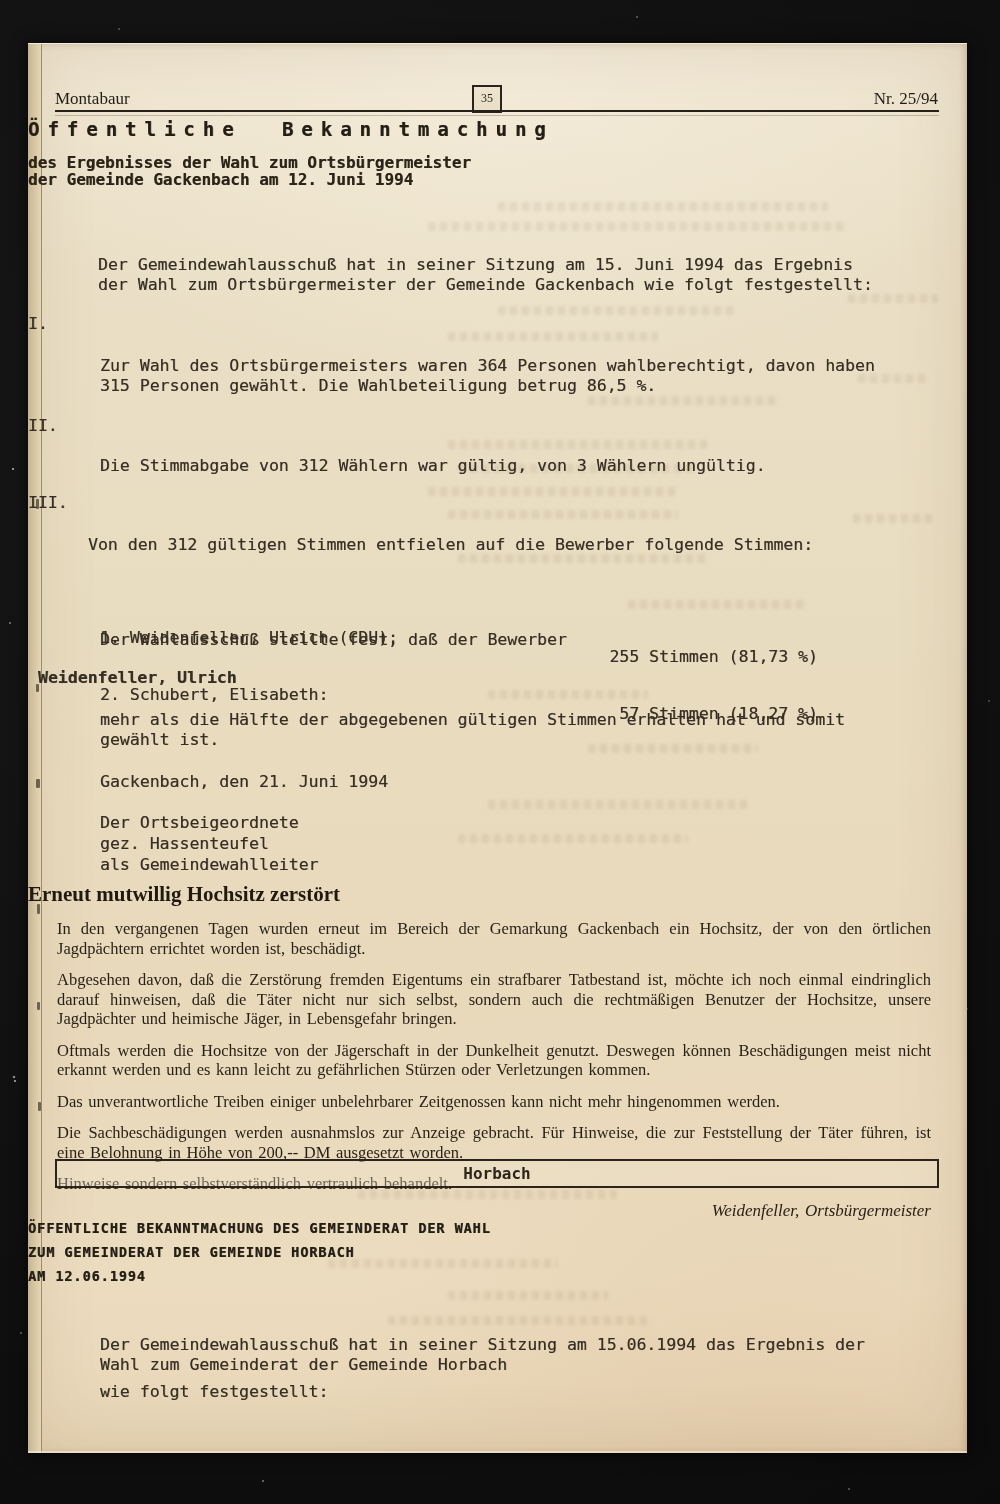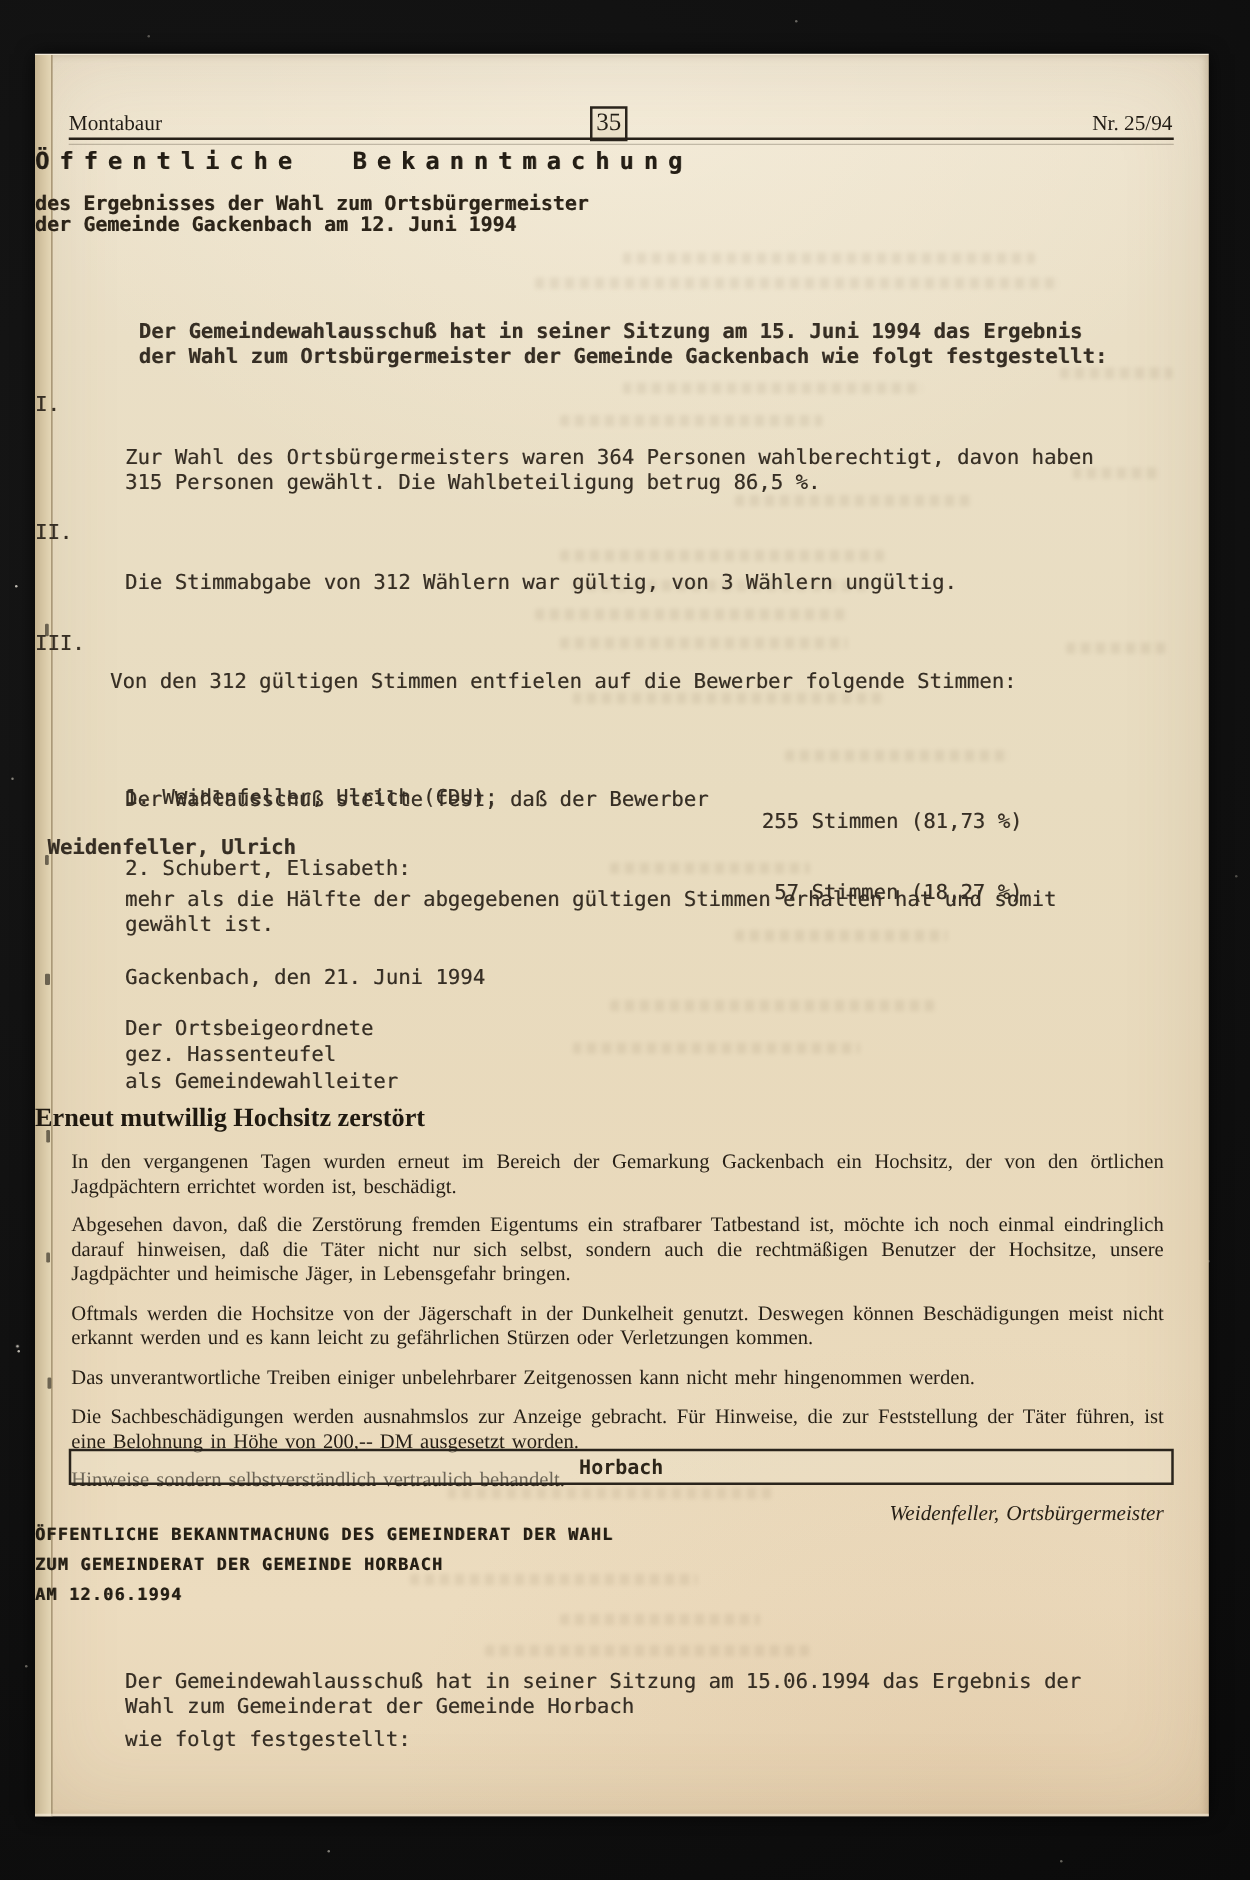--- a/index.html
+++ b/index.html
@@ -39,21 +39,21 @@
   .edge-mark{position:absolute;background:rgba(32,26,19,.6);border-radius:1px;}
   .abs{position:absolute;}
   .mono{font-family:"DejaVu Sans Mono",monospace;font-size:16.5px;line-height:20px;color:#362e24;
     text-shadow:.4px 0 0 rgba(54,46,36,.5);white-space:pre;}
   .mono-b{font-weight:bold;padding-left:10px;}
   .center{left:0;width:100%;text-align:left;}
   .serifhead{font-family:"Liberation Serif",serif;font-size:17px;color:#211c15;}
   .rule{background:#262018;height:2px;}
   .rule-faint{background:rgba(70,58,42,.28);height:1px;}
   .box35{border:2px solid #2a241c;background:linear-gradient(180deg,#eee4cf,#e9dec6);
-    text-align:center;font-family:"Liberation Serif",serif;font-size:20px;color:#241f17;line-height:23px;}
+    text-align:center;font-family:"Liberation Serif",serif;font-size:12px;color:#241f17;line-height:23px;}
   .main-title{font-family:"DejaVu Sans Mono",monospace;font-weight:bold;font-size:19px;color:#241e15;
     letter-spacing:.42em;word-spacing:1.1em;text-shadow:.5px 0 0 rgba(36,30,21,.6);}
   .subtitle{font-family:"DejaVu Sans Mono",monospace;font-weight:bold;font-size:16px;line-height:17px;color:#2c2419;
     text-shadow:.4px 0 0 rgba(44,36,25,.55);}
   .serifpars{font-family:"Liberation Serif",serif;font-size:16.5px;line-height:19.5px;color:#261f16;
     text-align:justify;word-spacing:1.5px;}
   .serifpars p{margin:12px 0 7px 0;}
   .hoch-title{font-family:"Liberation Serif",serif;font-weight:bold;font-size:21px;color:#1f1910;}
   .sig-italic{font-style:italic;text-align:right;font-size:17px;margin-top:1px;}
   .horbach-box{border:2px solid #2a241c;text-align:center;
@@ -109,31 +109,31 @@
     <span>35</span>
   </div>
   <div class="abs serifhead" style="right:29px;top:45px;">Nr. 25/94</div>
   <div class="abs rule" style="left:27px;top:66px;width:884px;"></div>
   <div class="abs rule-faint" style="left:27px;top:71px;width:884px;"></div>
 
   <div class="abs center main-title" style="top:74px;">Öffentliche Bekanntmachung</div>
   <div class="abs center subtitle" style="top:110px;">des Ergebnisses der Wahl zum Ortsbürgermeister</div>
   <div class="abs center subtitle" style="top:127px;">der Gemeinde Gackenbach am 12. Juni 1994</div>
 
-  <div class="abs mono" style="left:83px;top:211px;font-weight:bold;"><div>Der Gemeindewahlausschuß hat in seiner Sitzung am 15. Juni 1994 das Ergebnis</div><div>der Wahl zum Ortsbürgermeister der Gemeinde Gackenbach wie folgt festgestellt:</div></div>
+  <div class="abs mono" style="left:70px;top:211px;"><div>Der Gemeindewahlausschuß hat in seiner Sitzung am 15. Juni 1994 das Ergebnis</div><div>der Wahl zum Ortsbürgermeister der Gemeinde Gackenbach wie folgt festgestellt:</div></div>
 
   <div class="abs center mono" style="top:270px;">I.</div>
 
   <div class="abs mono" style="left:72px;top:312px;"><div>Zur Wahl des Ortsbürgermeisters waren 364 Personen wahlberechtigt, davon haben</div><div>315 Personen gewählt. Die Wahlbeteiligung betrug 86,5 %.</div></div>
 
   <div class="abs center mono" style="top:372px;">II.</div>
 
   <div class="abs mono" style="left:72px;top:412px;">Die Stimmabgabe von 312 Wählern war gültig, von 3 Wählern ungültig.</div>
 
-  <div class="abs center mono" style="top:461px;">III.</div>
+  <div class="abs center mono" style="top:449px;">III.</div>
 
   <div class="abs mono" style="left:60px;top:491px;">Von den 312 gültigen Stimmen entfielen auf die Bewerber folgende Stimmen:</div>
 
   <div class="abs mono" style="left:0;top:527px;width:100%;height:40px;line-height:19px;">
     <div style="position:relative;height:19px;">
       <span class="abs" style="left:72px;">1. Weidenfeller, Ulrich (CDU):</span>
       <span class="votes-col">255 Stimmen (81,73 %)</span>
     </div>
     <div style="position:relative;height:19px;">
       <span class="abs" style="left:72px;">2. Schubert, Elisabeth:</span>

